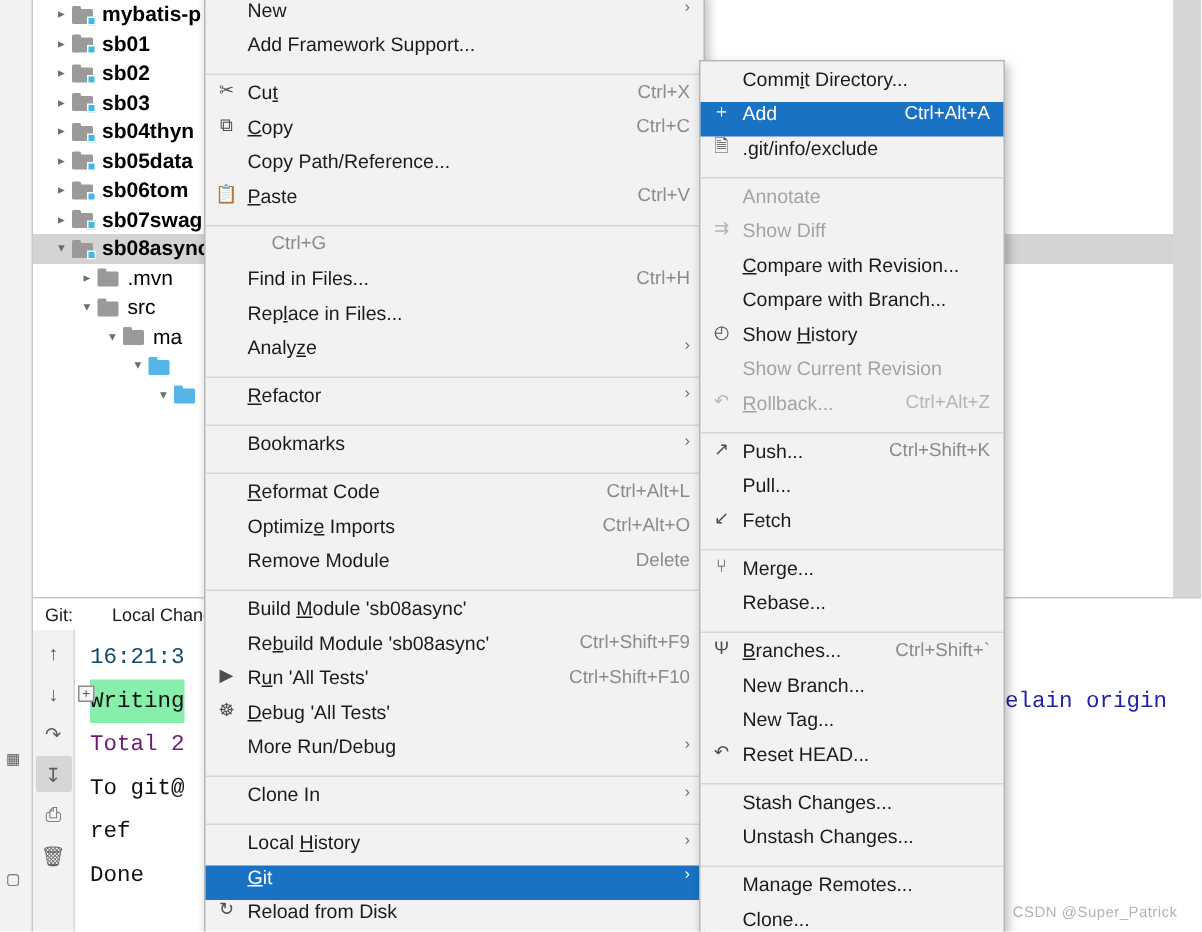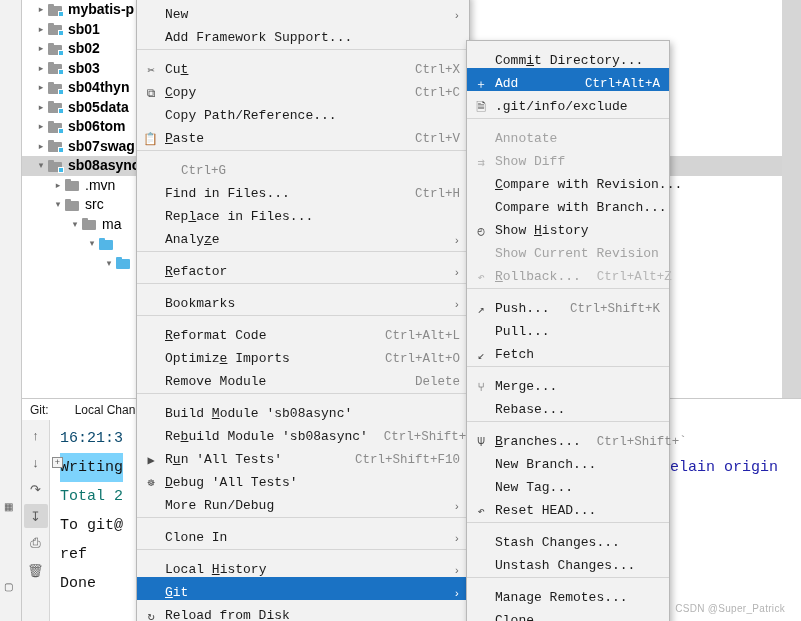--- a/index.html
+++ b/index.html
@@ -100,22 +100,22 @@
   }
   .gutter-btn.active { background: #d6d6d6; border-radius: 2px; }
   .console {
     position: absolute; left: 28px; top: 0; right: 0; bottom: 0;
     padding: 4px 0 0 10px;
     font-family: "Liberation Mono", "DejaVu Sans Mono", monospace;
     font-size: 15px; line-height: 29px; white-space: nowrap;
     overflow: hidden;
   }
   .c-time { color: #0c4a6e; }
-  .c-green-bg { background: #7dd3fc; display: inline-block; }
-  .c-red { color: #0f766e; }
+  .c-green-bg { background: #86efac; display: inline-block; }
+  .c-red { color: #701a75; }
   .c-blue { color: #2222aa; }
   .c-black { color: #111111; }
   .fold-marker {
     position: absolute; left: 30px; width: 11px; height: 11px;
     border: 1px solid #8c8c8c; background: #f4f4f4; color: #555;
     font-size: 9px; line-height: 9px; text-align: center;
     font-family: "Liberation Sans", sans-serif;
   }
   .watermark {
     position: absolute; right: 16px; bottom: 8px;
@@ -125,24 +125,23 @@
   
   .menu {
     position: absolute; background: #f2f2f2;
     border: 1px solid #b8b8b8;
     box-shadow: 2px 3px 7px rgba(0,0,0,.28);
     padding: 4px 0; z-index: 50;
   }
   .menu.ctx-main { left: 136px; top: -6px; width: 334px; }
   .menu.ctx-git  { left: 466px; top: 8px;  width: 204px; margin-top: 32px; }
   .mi {
-    position: relative; display: flex; align-items: flex-end;
+    position: relative; display: flex; align-items: flex-start;
     height: 23px; padding: 0 9px 0 0; font-size: 13px; color: #1b1b1b;
     white-space: nowrap;
-    font-family: Liberation Mono, monospace;
   }
   .mi .ico {
     width: 28px; flex: 0 0 28px; text-align: center;
     font-size: 12px; color: #4d4d4d; line-height: 1;
   }
   .mi .lbl { flex: 1 1 auto; }
   .mi .acc {
     color: #8b8b8b; font-size: 12.5px; padding-left: 16px;
   }
   .mi .arrow { color: #6d6d6d; font-size: 11px; padding-left: 10px; }

